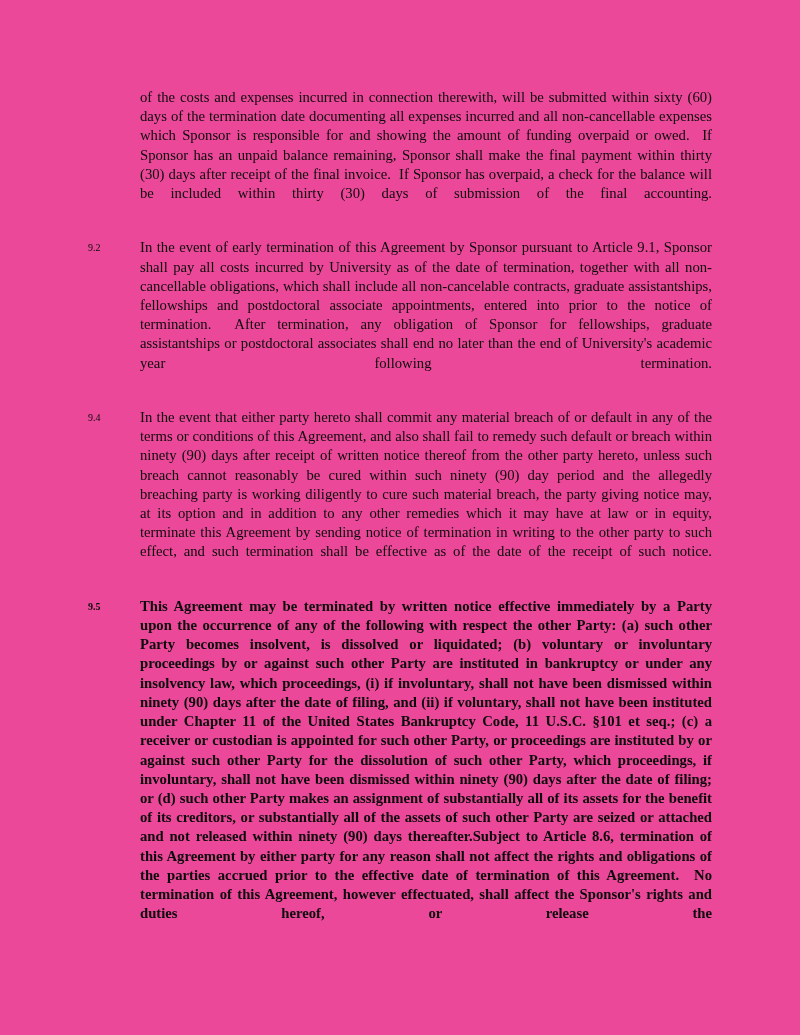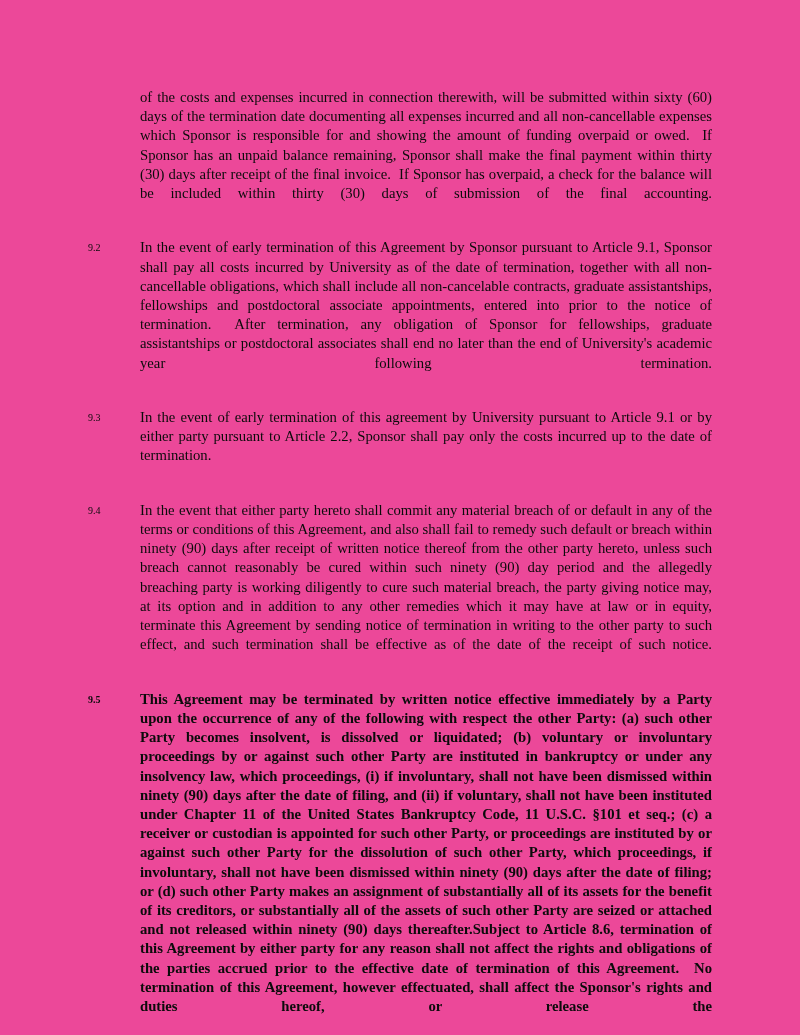--- a/index.html
+++ b/index.html
@@ -66,24 +66,20 @@
   <div class="doc-body" id="doc-body">
       <div class="para lead">
         <div class="para-num"></div>
         <div class="para-text">of the costs and expenses incurred in connection therewith, will be submitted within sixty (60) days of the termination date documenting all expenses incurred and all non-cancellable expenses which Sponsor is responsible for and showing the amount of funding overpaid or owed.  If Sponsor has an unpaid balance remaining, Sponsor shall make the final payment within thirty (30) days after receipt of the final invoice.  If Sponsor has overpaid, a check for the balance will be included within thirty (30) days of submission of the final accounting.</div>
       </div>
       <div class="para">
         <div class="para-num">9.2</div>
         <div class="para-text">In the event of early termination of this Agreement by Sponsor pursuant to Article 9.1, Sponsor shall pay all costs incurred by University as of the date of termination, together with all non-cancellable obligations, which shall include all non-cancelable contracts, graduate assistantships, fellowships and postdoctoral associate appointments, entered into prior to the notice of termination.  After termination, any obligation of Sponsor for fellowships, graduate assistantships or postdoctoral associates shall end no later than the end of University's academic year following termination.</div>
       </div>
       <div class="para">
-        <div class="para-num">9.3</div>
-        <div class="para-text">In the event of early termination of this agreement by University pursuant to Article 9.1 or by either party pursuant to Article 2.2, Sponsor shall pay only the costs incurred up to the date of termination.</div>
-      </div>
-      <div class="para">
         <div class="para-num">9.4</div>
         <div class="para-text">In the event that either party hereto shall commit any material breach of or default in any of the terms or conditions of this Agreement, and also shall fail to remedy such default or breach within  ninety (90) days after receipt of written notice thereof from the other party hereto, unless such breach cannot reasonably be cured within such ninety (90) day period and the allegedly breaching party is working diligently to cure such material breach, the party giving notice may, at its option and in addition to any other remedies which it may have at law or in equity, terminate this Agreement by sending notice of termination in writing to the other party to such effect, and such termination shall be effective as of the date of the receipt of such notice.</div>
       </div>
       <div class="para">
         <div class="para-num">9.5</div>
         <div class="para-text">This Agreement may be terminated by written notice effective immediately by a Party upon the occurrence of any of the following with respect the other Party: (a) such other Party becomes insolvent, is dissolved or liquidated; (b) voluntary or involuntary proceedings by or against such other Party are instituted in bankruptcy or under any insolvency law, which proceedings, (i) if involuntary, shall not have been dismissed within ninety (90) days after the date of filing, and (ii) if voluntary, shall not have been instituted under Chapter 11 of the United States Bankruptcy Code, 11 U.S.C. §101 et seq.; (c) a receiver or custodian is appointed for such other Party, or proceedings are instituted by or against such other Party for the dissolution of such other Party, which proceedings, if involuntary, shall not have been dismissed within ninety (90) days after the date of filing; or (d) such other Party makes an assignment of substantially all of its assets for the benefit of its creditors, or substantially all of the assets of such other Party are seized or attached and not released within ninety (90) days thereafter.Subject to Article 8.6, termination of this Agreement by either party for any reason shall not affect the rights and obligations of the parties accrued prior to the effective date of termination of this Agreement.  No termination of this Agreement, however effectuated, shall affect the Sponsor's rights and duties hereof, or release the</div>
       </div>
     </div>
 </div>
 

